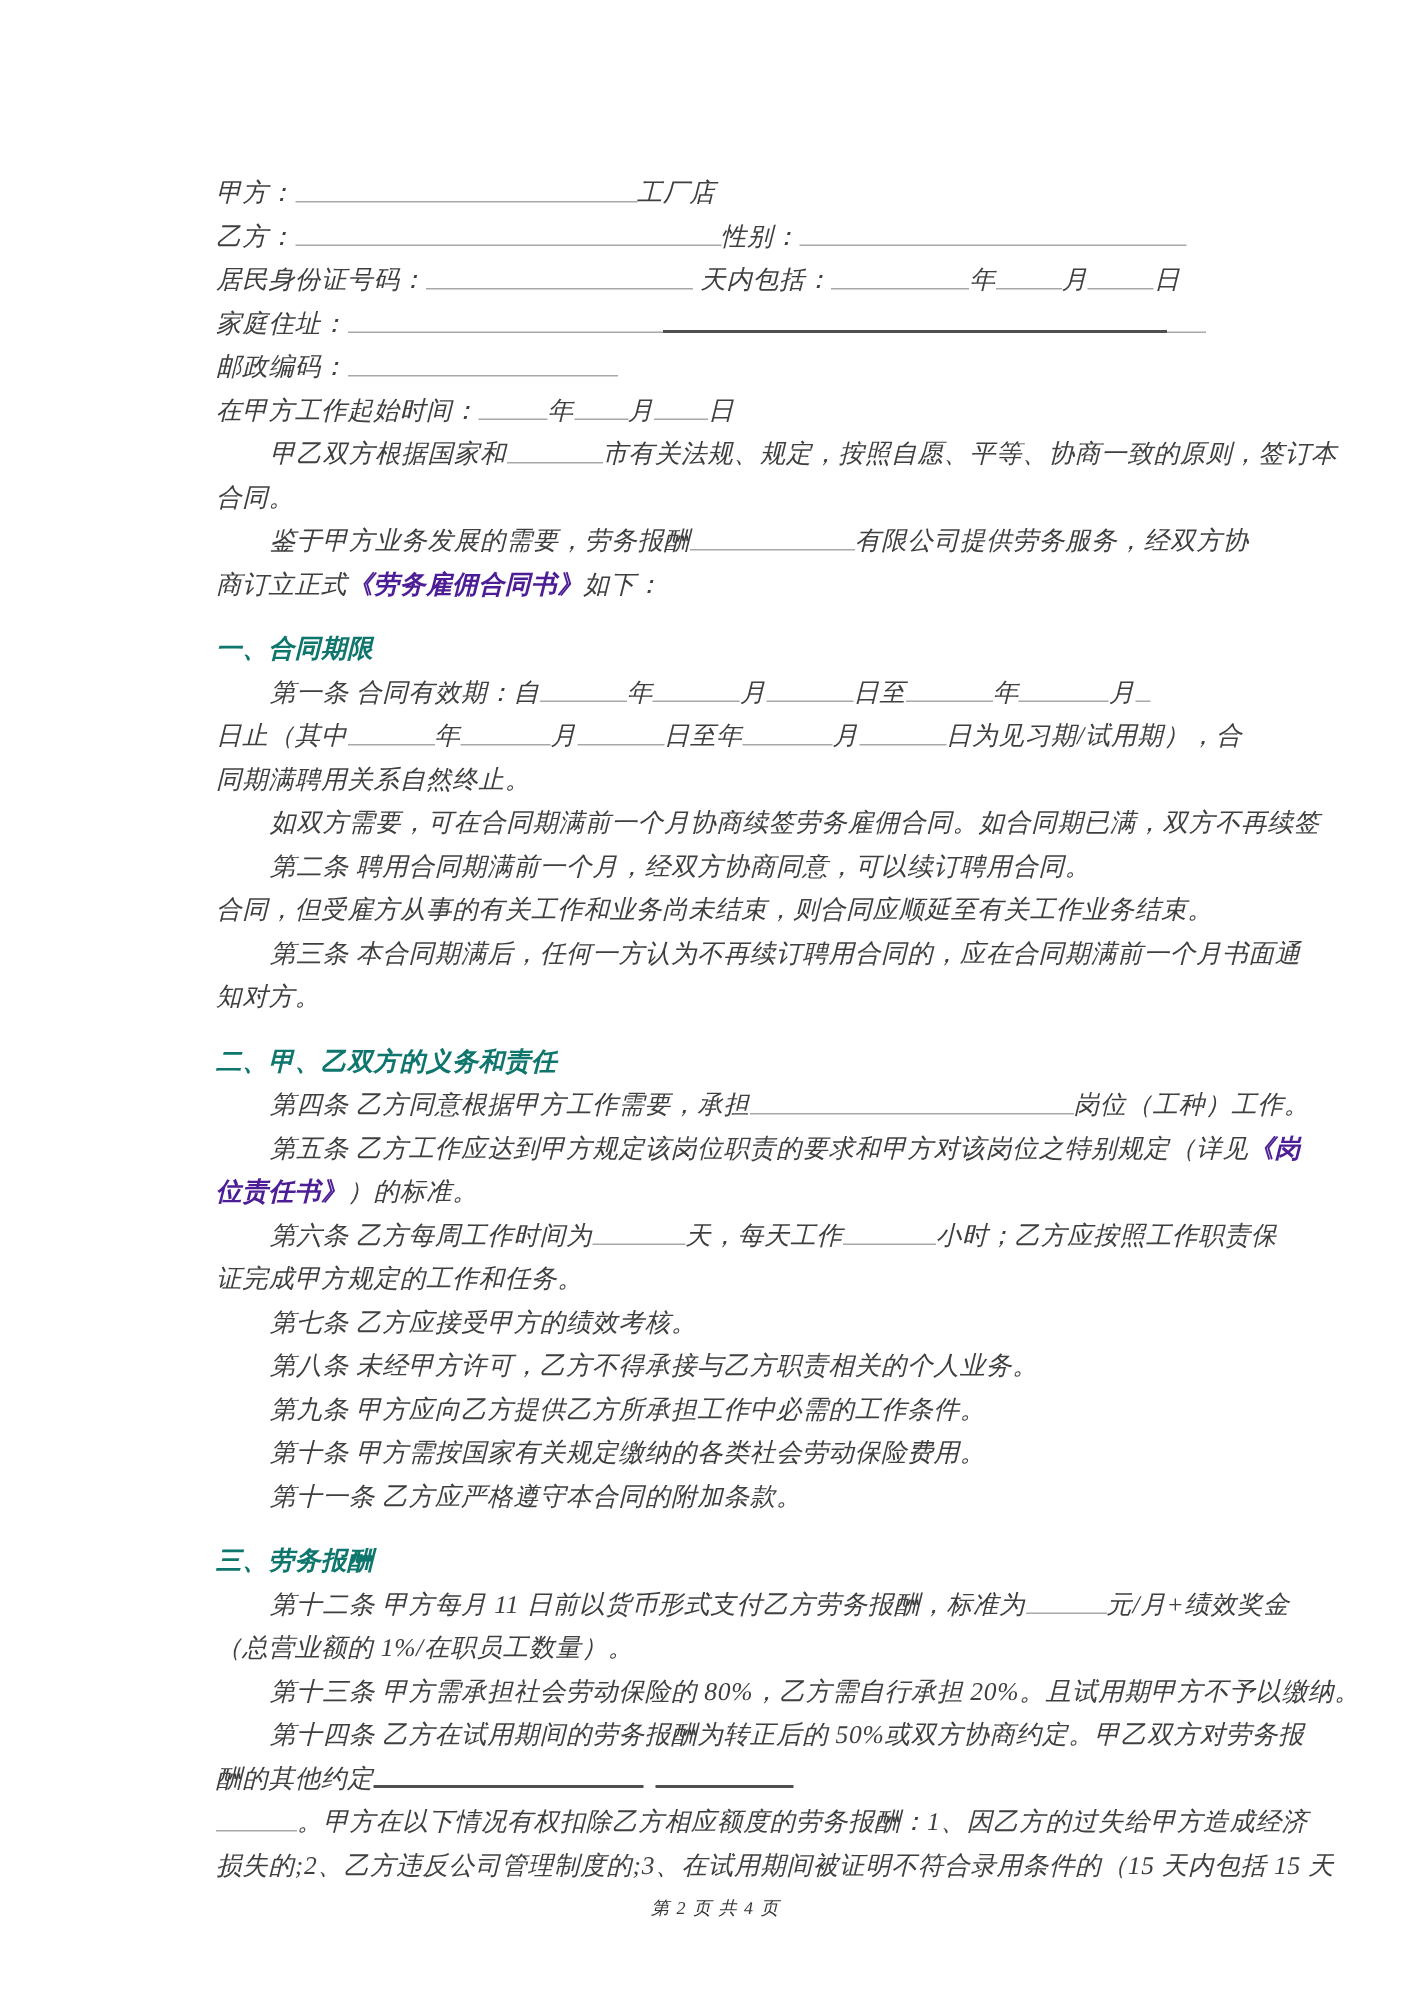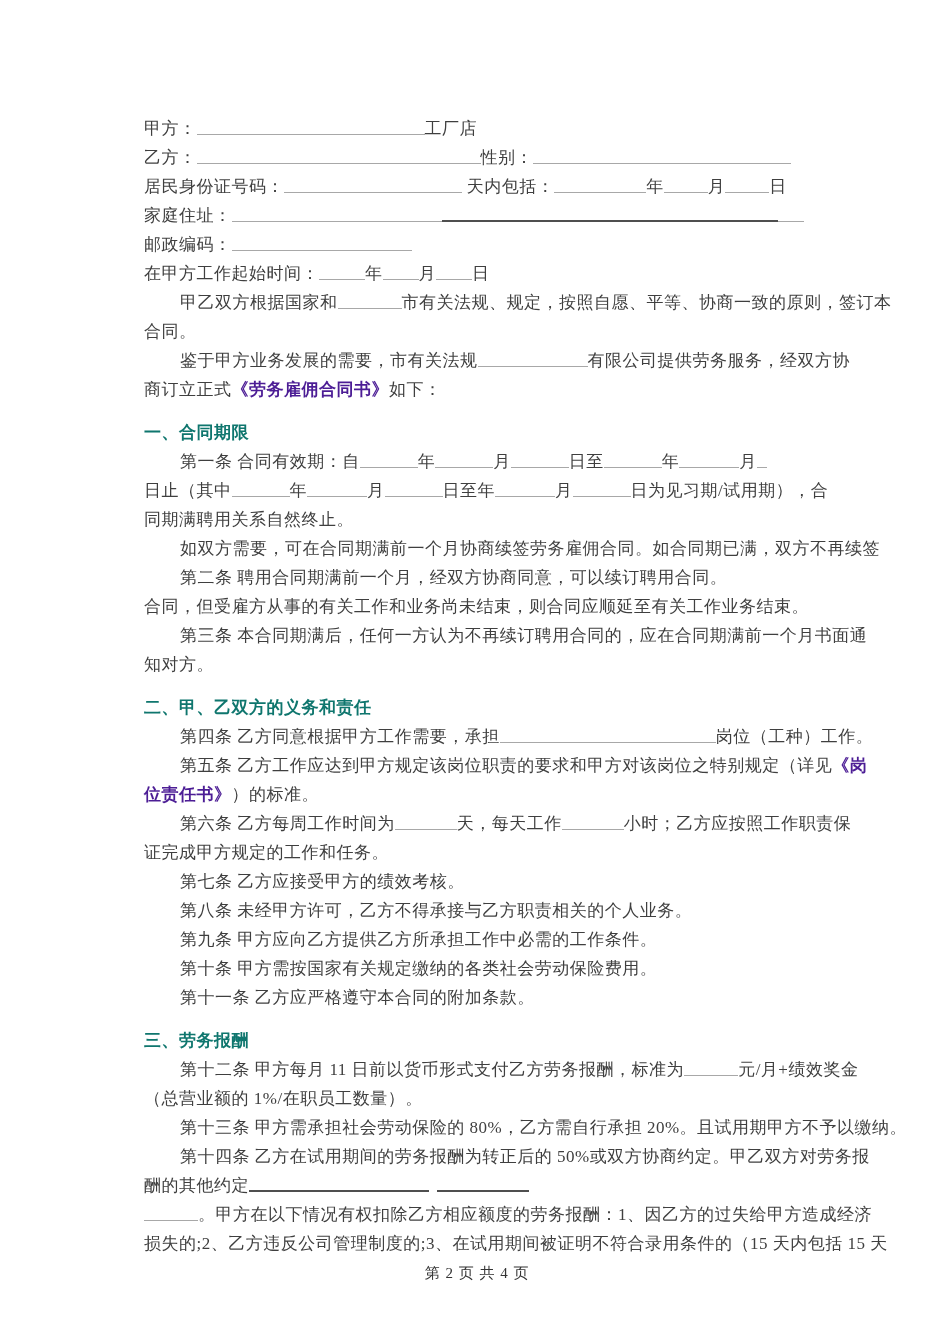--- a/index.html
+++ b/index.html
@@ -5,20 +5,21 @@
   html,body{margin:0;padding:0;}
   body{
     width:950px;height:1344px;background:#ffffff;
     font-family:"Liberation Serif","DejaVu Serif",serif;
     color:#3f3f3f;overflow:hidden;
   }
   .page{
     position:relative;box-sizing:border-box;
     width:940px;height:1344px;
     padding:114px 130px 0 144px;
+    font-style:italic;
   }
   .line{
     font-size:17px;line-height:29px;height:29px;
     letter-spacing:0.5px;white-space:nowrap;
   }
   .indent{padding-left:36px;}
   .heading{
     font-family:"Liberation Sans","DejaVu Sans",sans-serif;
     font-weight:bold;color:#0f766e;margin-top:14px;
   }
@@ -28,37 +29,37 @@
   }
   .blank{
     display:inline-block;height:20px;vertical-align:top;
     border-bottom:1px solid #a8a8a8;
   }
   .blank.dark{
     border-bottom:2px solid #4f4f4f;height:19px;
   }
   .footer{
     margin-top:6px;text-align:center;
-    font-size:15px;letter-spacing:1px;color:#333333;
+    font-size:12px;letter-spacing:1px;color:#333333;
   }
 </style>
 </head>
 <body>
 
 <div class="page">
   <div>
       <div class="line"><span>甲方：</span><span class="blank" style="width: 228px;"></span><span>工厂店</span></div>
       <div class="line"><span>乙方：</span><span class="blank" style="width: 284px;"></span><span>性别：</span><span class="blank" style="width: 258px;"></span></div>
       <div class="line"><span>居民身份证号码：</span><span class="blank" style="width: 178px;"></span><span> 天内包括：</span><span class="blank" style="width: 92px;"></span><span>年</span><span class="blank" style="width: 44px;"></span><span>月</span><span class="blank" style="width: 44px;"></span><span>日</span></div>
       <div class="line"><span>家庭住址：</span><span class="blank" style="width: 210px;"></span><span class="blank dark" style="width: 336px;"></span><span class="blank" style="width: 26px;"></span></div>
       <div class="line"><span>邮政编码：</span><span class="blank" style="width: 180px;"></span></div>
       <div class="line"><span>在甲方工作起始时间：</span><span class="blank" style="width: 46px;"></span><span>年</span><span class="blank" style="width: 36px;"></span><span>月</span><span class="blank" style="width: 36px;"></span><span>日</span></div>
       <div class="line indent"><span>甲乙双方根据国家和</span><span class="blank" style="width: 64px;"></span><span>市有关法规、规定，按照自愿、平等、协商一致的原则，签订本</span></div>
       <div class="line"><span>合同。</span></div>
-      <div class="line indent"><span>鉴于甲方业务发展的需要，市有关法规</span><span class="blank" style="width: 110px;"></span><span>有限公司提供劳务服务，经双方协</span></div>
+      <div class="line indent"><span>鉴于甲方业务发展的需要，劳务报酬</span><span class="blank" style="width: 110px;"></span><span>有限公司提供劳务服务，经双方协</span></div>
       <div class="line"><span>商订立正式</span><span class="bold-run">《劳务雇佣合同书》</span><span>如下：</span></div>
       <div class="line heading"><span>一、合同期限</span></div>
       <div class="line indent"><span>第一条 合同有效期：自</span><span class="blank" style="width: 58px;"></span><span>年</span><span class="blank" style="width: 58px;"></span><span>月</span><span class="blank" style="width: 58px;"></span><span>日至</span><span class="blank" style="width: 58px;"></span><span>年</span><span class="blank" style="width: 60px;"></span><span>月</span><span class="blank" style="width: 10px;"></span></div>
       <div class="line"><span>日止（其中</span><span class="blank" style="width: 58px;"></span><span>年</span><span class="blank" style="width: 60px;"></span><span>月</span><span class="blank" style="width: 58px;"></span><span>日至年</span><span class="blank" style="width: 60px;"></span><span>月</span><span class="blank" style="width: 58px;"></span><span>日为见习期/试用期），合</span></div>
       <div class="line"><span>同期满聘用关系自然终止。</span></div>
       <div class="line indent"><span>如双方需要，可在合同期满前一个月协商续签劳务雇佣合同。如合同期已满，双方不再续签</span></div>
       <div class="line indent"><span>第二条 聘用合同期满前一个月，经双方协商同意，可以续订聘用合同。</span></div>
       <div class="line"><span>合同，但受雇方从事的有关工作和业务尚未结束，则合同应顺延至有关工作业务结束。</span></div>
       <div class="line indent"><span>第三条 本合同期满后，任何一方认为不再续订聘用合同的，应在合同期满前一个月书面通</span></div>
       <div class="line"><span>知对方。</span></div>

